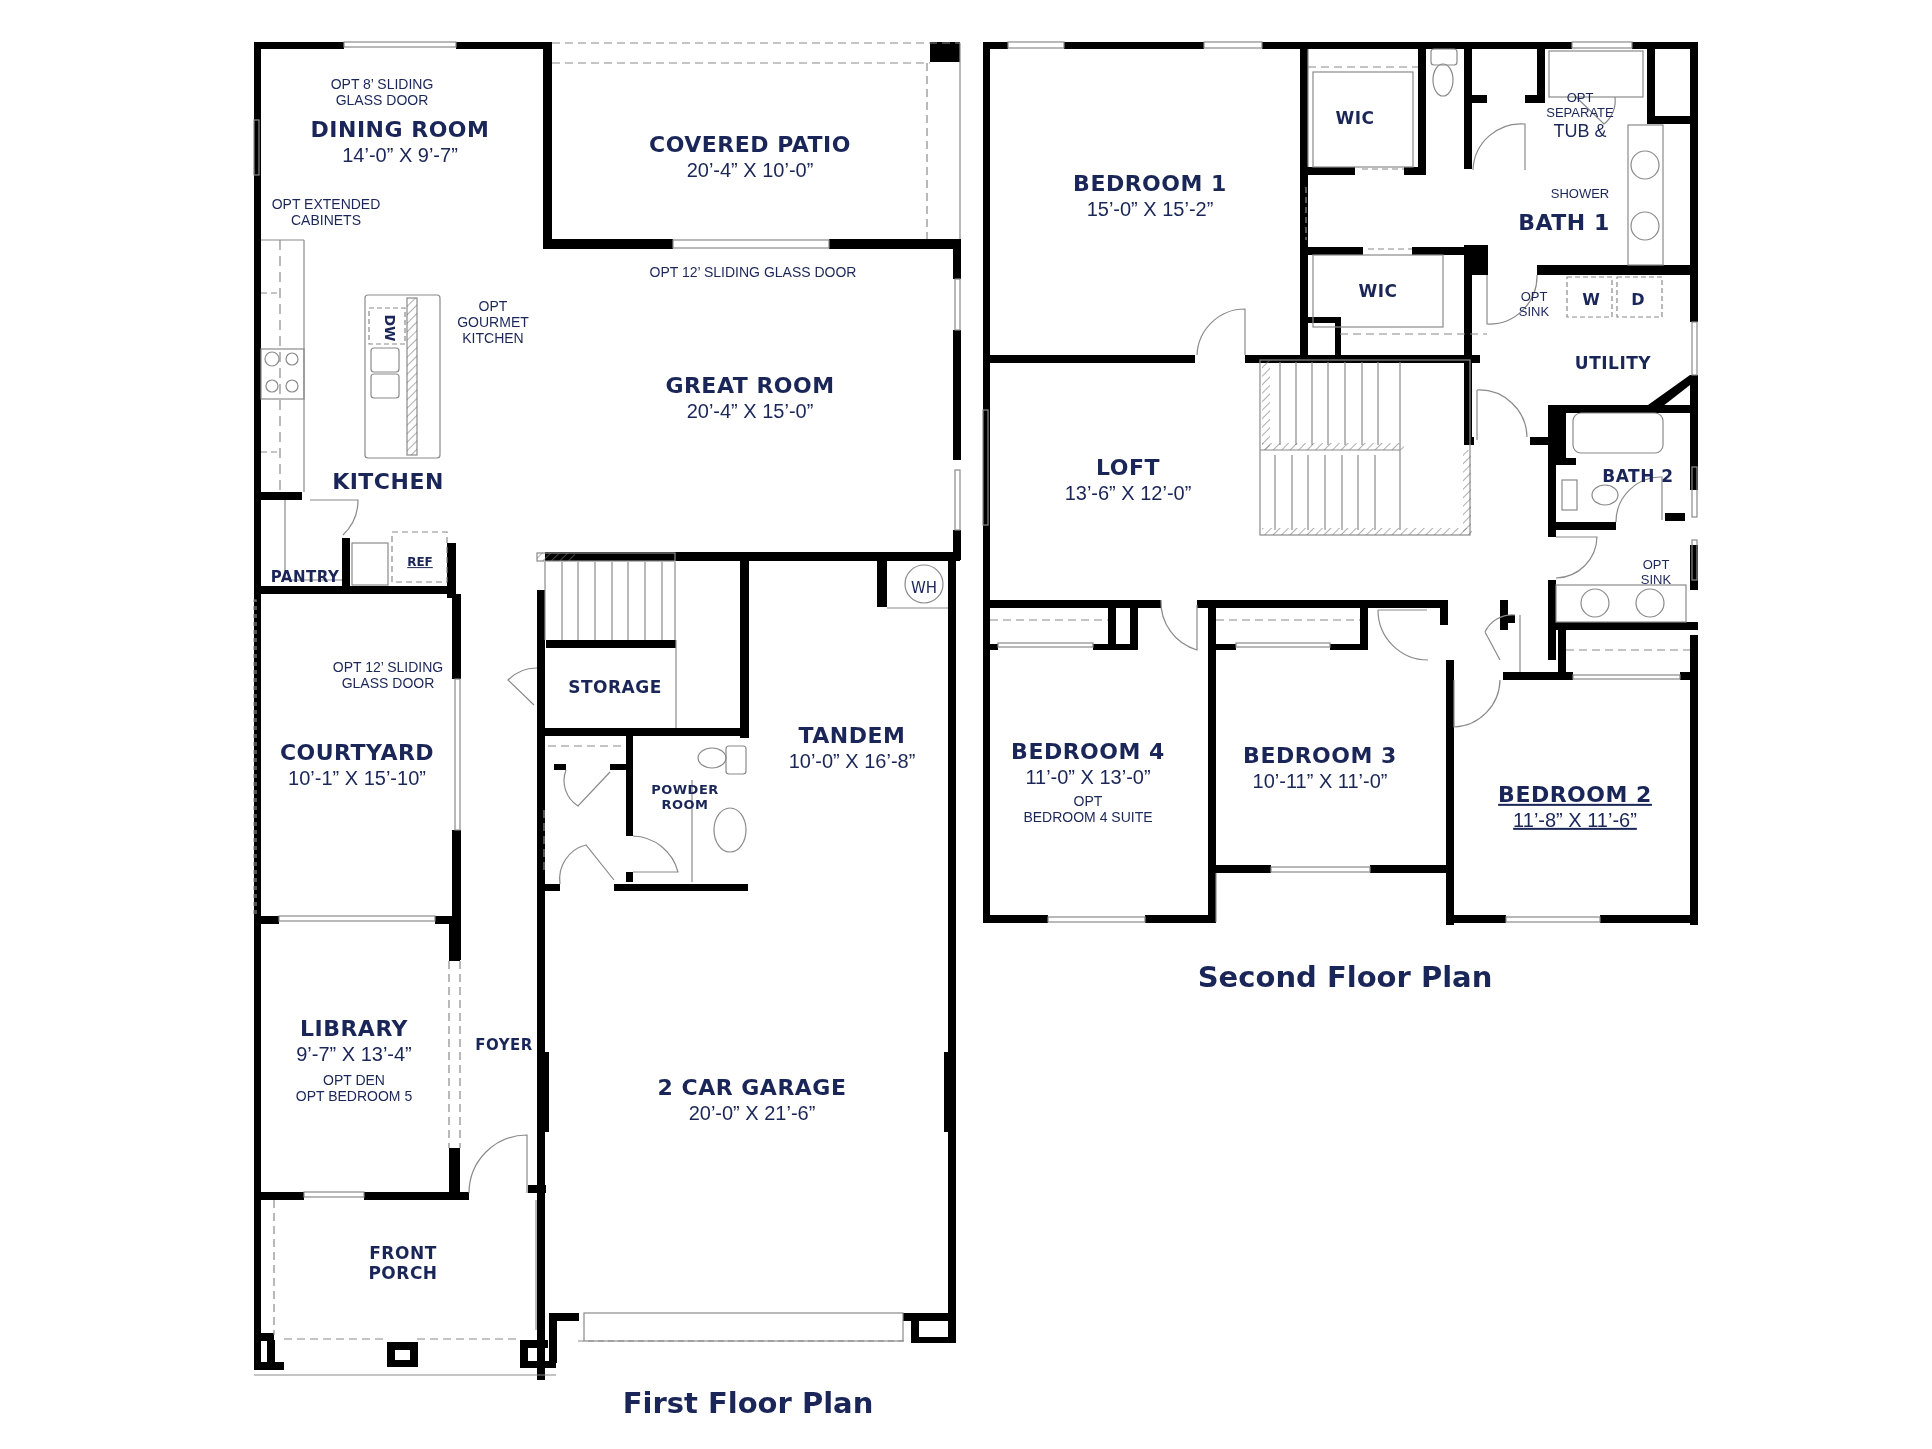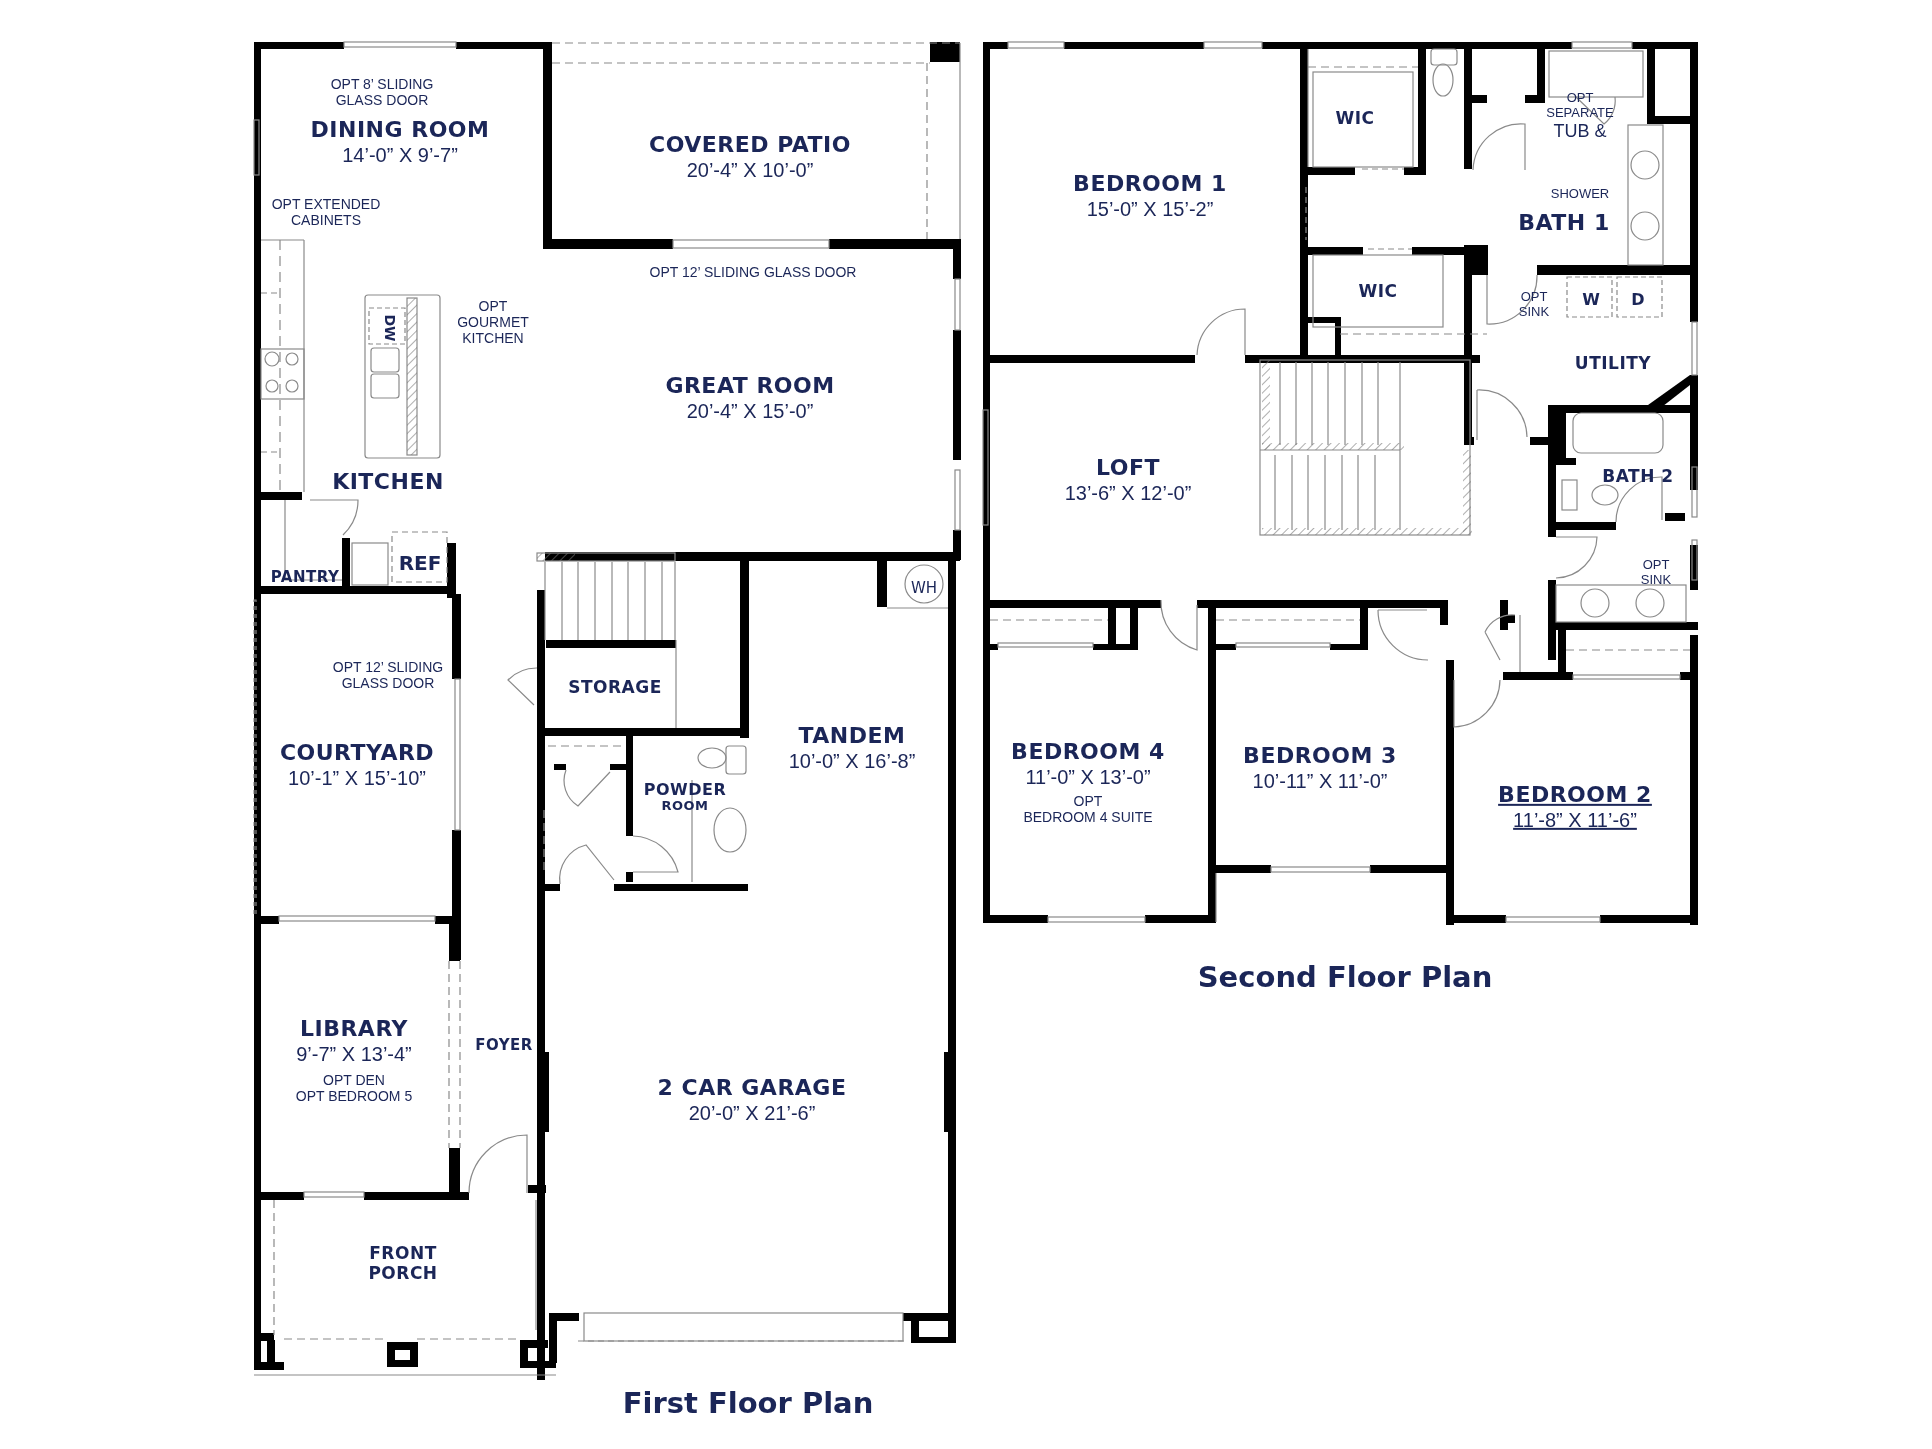--- a/index.html
+++ b/index.html
@@ -394,33 +394,33 @@
   <div class="note">GOURMET</div>
   <div class="note">KITCHEN</div>
 </div>
 <div class="lbl fixture-text" style="left:390px;top:328px;transform:translate(-50%,-50%) rotate(90deg);">DW</div>
 <div class="lbl" style="left:750px;top:398px;">
   <div class="room-name">GREAT ROOM</div>
   <div class="room-dim">20’-4” X 15’-0”</div>
 </div>
 <div class="lbl room-name" style="left:388px;top:482px;">KITCHEN</div>
 <div class="lbl room-name xs" style="left:305px;top:578px;font-weight:bold;">PANTRY</div>
-<div class="lbl fixture-text" style="left:420px;top:563px;font-size:20px;">REF</div>
+<div class="lbl fixture-text" style="left:420px;top:563px;font-size:12px;text-decoration:underline;">REF</div>
 <div class="lbl" style="left:388px;top:675px;">
   <div class="note">OPT 12’ SLIDING</div>
   <div class="note">GLASS DOOR</div>
 </div>
 <div class="lbl" style="left:357px;top:765px;">
   <div class="room-name">COURTYARD</div>
   <div class="room-dim">10’-1” X 15’-10”</div>
 </div>
 <div class="lbl room-name sm" style="left:615px;top:688px;">STORAGE</div>
 <div class="lbl fixture-text" style="left:924px;top:589px;font-size:15px;font-weight:normal;">WH</div>
 <div class="lbl" style="left:685px;top:798px;">
-  <div class="room-name xs" style="font-size:16px;">POWDER</div>
+  <div class="room-name xs" style="font-size:13px;">POWDER</div>
   <div class="room-name xs" style="font-size:13px;">ROOM</div>
 </div>
 <div class="lbl" style="left:852px;top:748px;">
   <div class="room-name">TANDEM</div>
   <div class="room-dim">10’-0” X 16’-8”</div>
 </div>
 <div class="lbl" style="left:354px;top:1060px;">
   <div class="room-name">LIBRARY</div>
   <div class="room-dim">9’-7” X 13’-4”</div>
   <div class="note" style="margin-top:6px;">OPT DEN</div>

